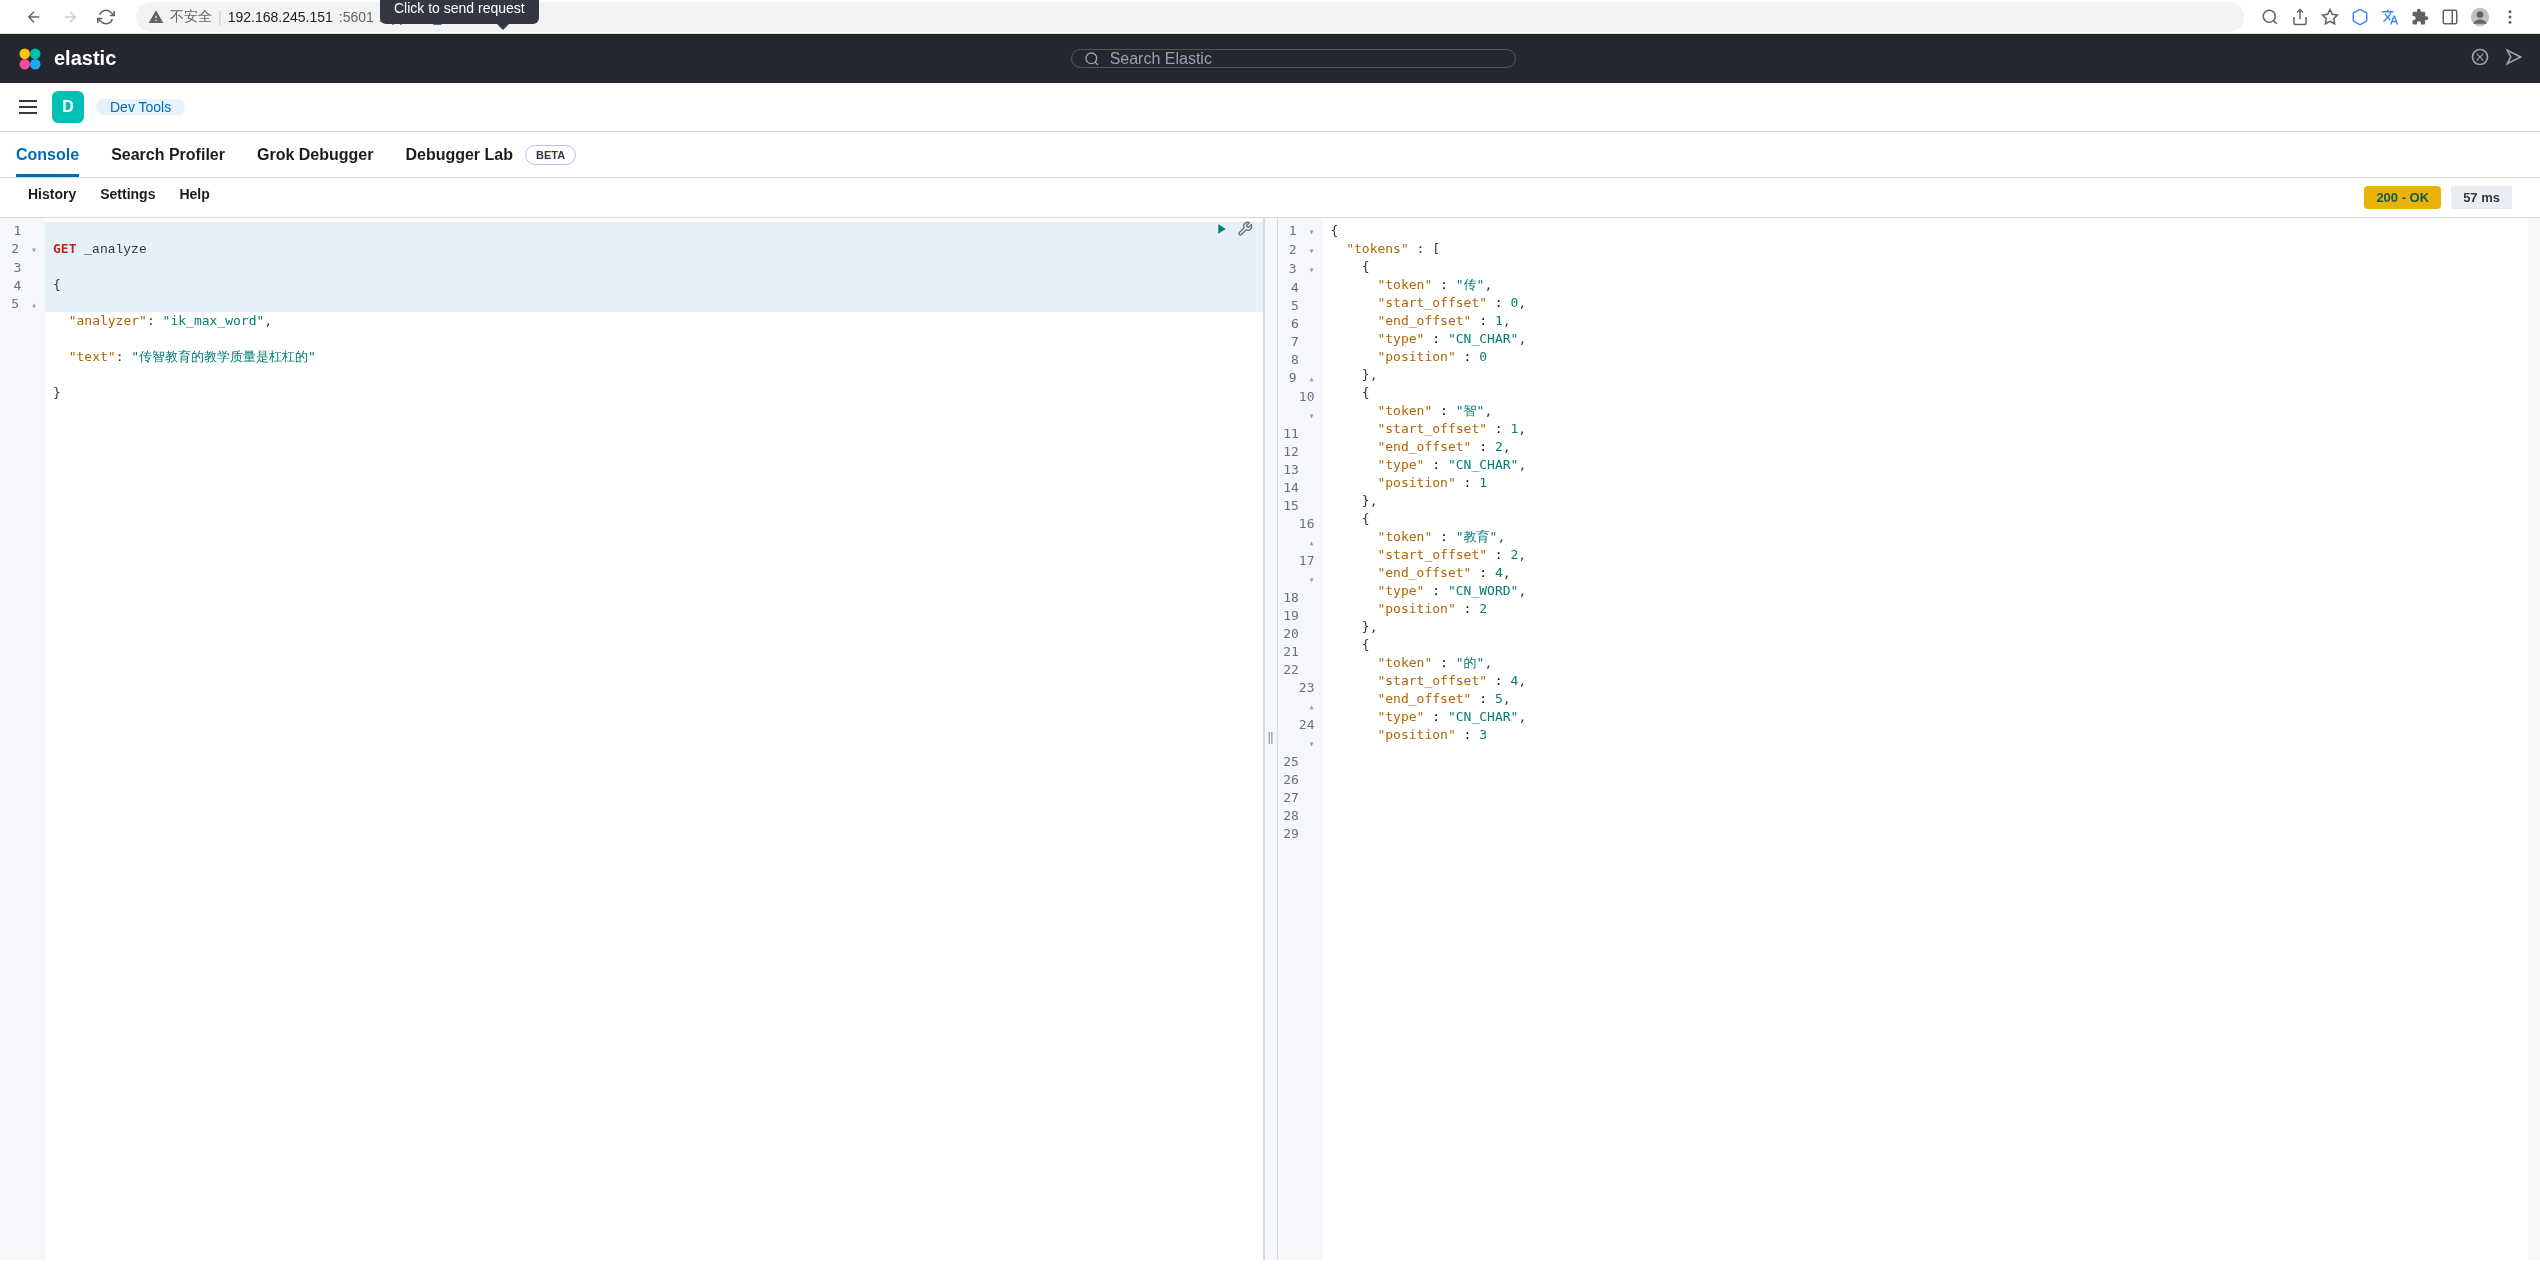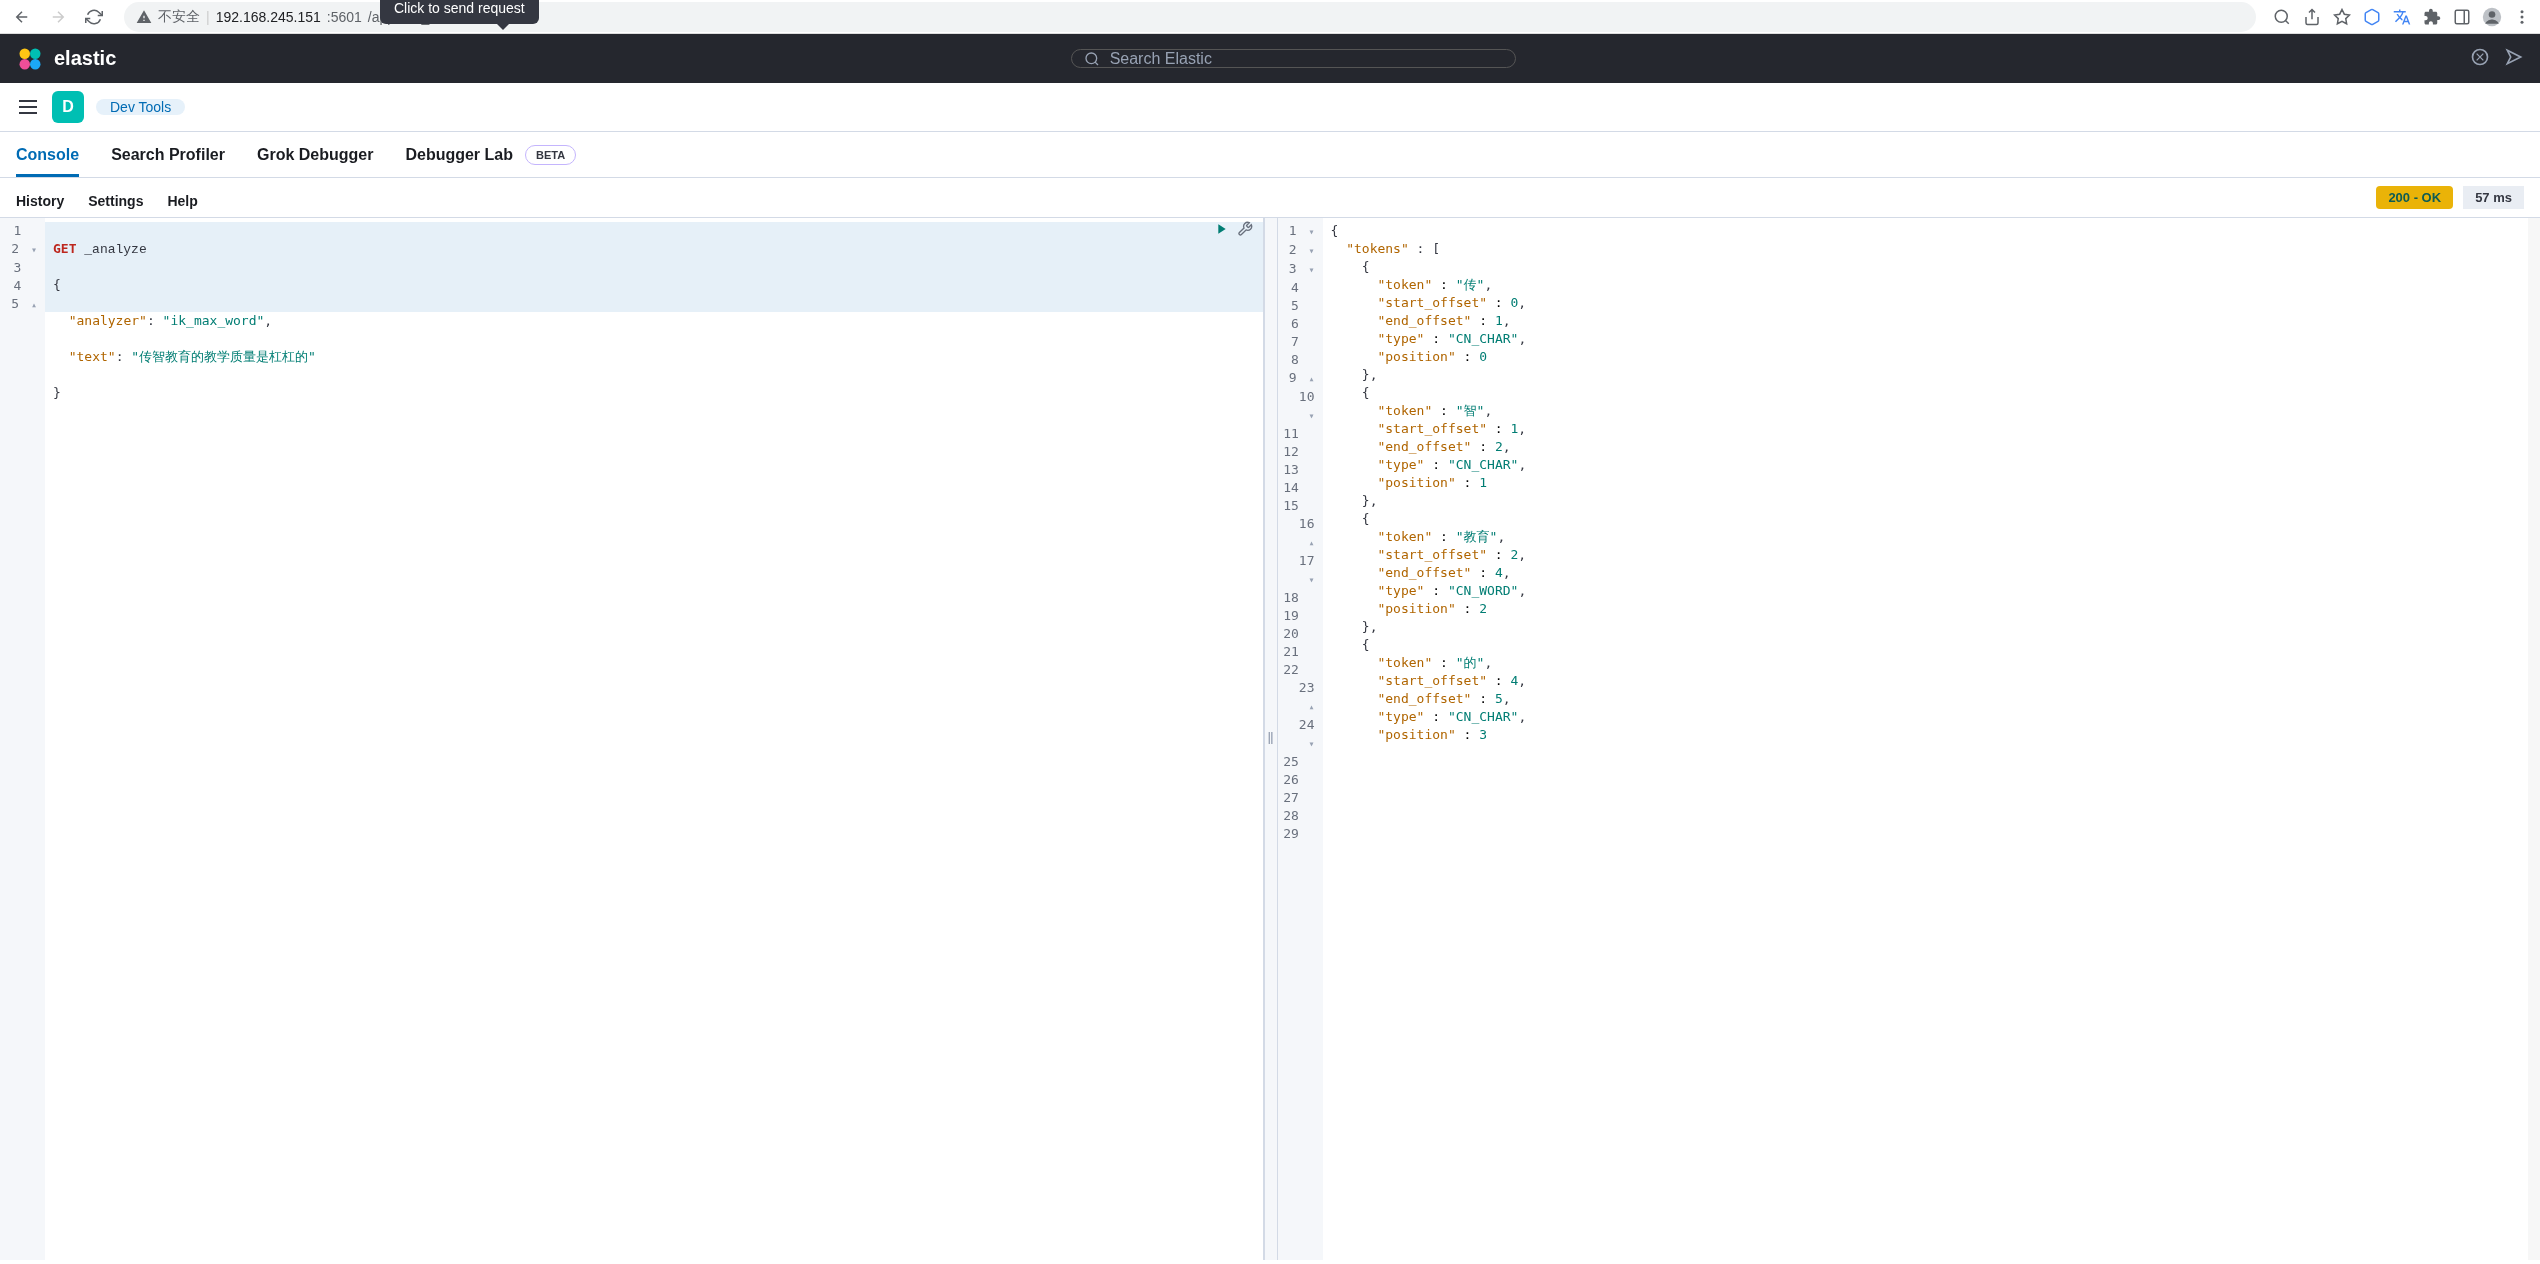--- a/index.html
+++ b/index.html
@@ -1,19 +1,19 @@
 <!DOCTYPE html>
 <html><head>
   <meta charset="utf-8">
   <style>
     * { margin: 0; padding: 0; box-sizing: border-box; }
     body { font-family: -apple-system, BlinkMacSystemFont, "Segoe UI", Helvetica, Arial, sans-serif; background: #fff; }
 
     
-    .browser-bar { display: flex; align-items: center; height: 34px; padding: 0 8px; background: #fff; border-bottom: 1px solid #ddd; gap: 8px; }
+    .browser-bar { display: flex; align-items: center; height: 34px; padding: 0 20px; background: #fff; border-bottom: 1px solid #ddd; gap: 8px; }
     .nav-btn { width: 28px; height: 28px; display: flex; align-items: center; justify-content: center; color: #5f6368; cursor: pointer; border-radius: 50%; }
     .nav-btn.disabled { color: #ccc; }
     .url-bar { flex: 1; display: flex; align-items: center; height: 30px; background: #f1f3f4; border-radius: 15px; padding: 0 12px; margin: 0 8px; gap: 6px; color: #5f6368; font-size: 14px; }
     .url-bar .url-text { color: #202124; }
     .url-bar .url-path { color: #5f6368; }
     .ext-icons { display: flex; gap: 10px; align-items: center; }
     .ext-icon { width: 20px; height: 20px; display: flex; align-items: center; justify-content: center; color: #5f6368; cursor: pointer; }
 
     
     .elastic-header { background: #25272e; color: #fff; height: 49px; display: flex; align-items: center; padding: 0 16px; justify-content: space-between; }
@@ -30,21 +30,21 @@
     .breadcrumb-pill { background: #e6f1fa; color: #006bb4; padding: 0 14px; border-radius: 16px; font-size: 14px; font-weight: 500; }
 
     
     .tabs-row { display: flex; align-items: center; padding: 0 16px; gap: 32px; border-bottom: 1px solid #d3dae6; height: 46px; }
     .tab { font-weight: 700; color: #1a1c21; padding: 12px 0; cursor: pointer; font-size: 16px; position: relative; }
     .tab.active { color: #006bb4; }
     .tab.active::after { content: ''; position: absolute; bottom: -1px; left: 0; right: 0; height: 3px; background: #006bb4; }
     .beta-badge { border: 1px solid #c4b5fd; border-radius: 14px; padding: 3px 10px; font-size: 11px; font-weight: 700; color: #343741; margin-left: -20px; }
 
     
-    .console-toolbar { display: flex; align-items: flex-end; justify-content: space-between; padding: 8px 16px; border-bottom: 1px solid #d3dae6; }
+    .console-toolbar { display: flex; align-items: flex-start; justify-content: space-between; padding: 8px 28px; border-bottom: 1px solid #d3dae6; }
     .toolbar-left { display: flex; gap: 24px; }
     .toolbar-link { font-weight: 700; font-size: 14px; color: #1a1c21; cursor: pointer; }
     .toolbar-right { display: flex; gap: 10px; align-items: center; }
     .status-badge { background: #eab308; color: #0e5c54; padding: 4px 12px; border-radius: 4px; font-size: 13px; font-weight: 600; }
     .time-badge { background: #e9edf3; color: #343741; padding: 4px 12px; border-radius: 0; font-size: 13px; font-weight: 600; }
 
     
     .editor-container { display: flex; height: calc(100vh - 38px - 49px - 49px - 46px - 40px); position: relative; }
     .pane { flex: 1; position: relative; overflow: hidden; background: #fff; }
     .pane-left { border-right: 1px solid #d3dae6; }

